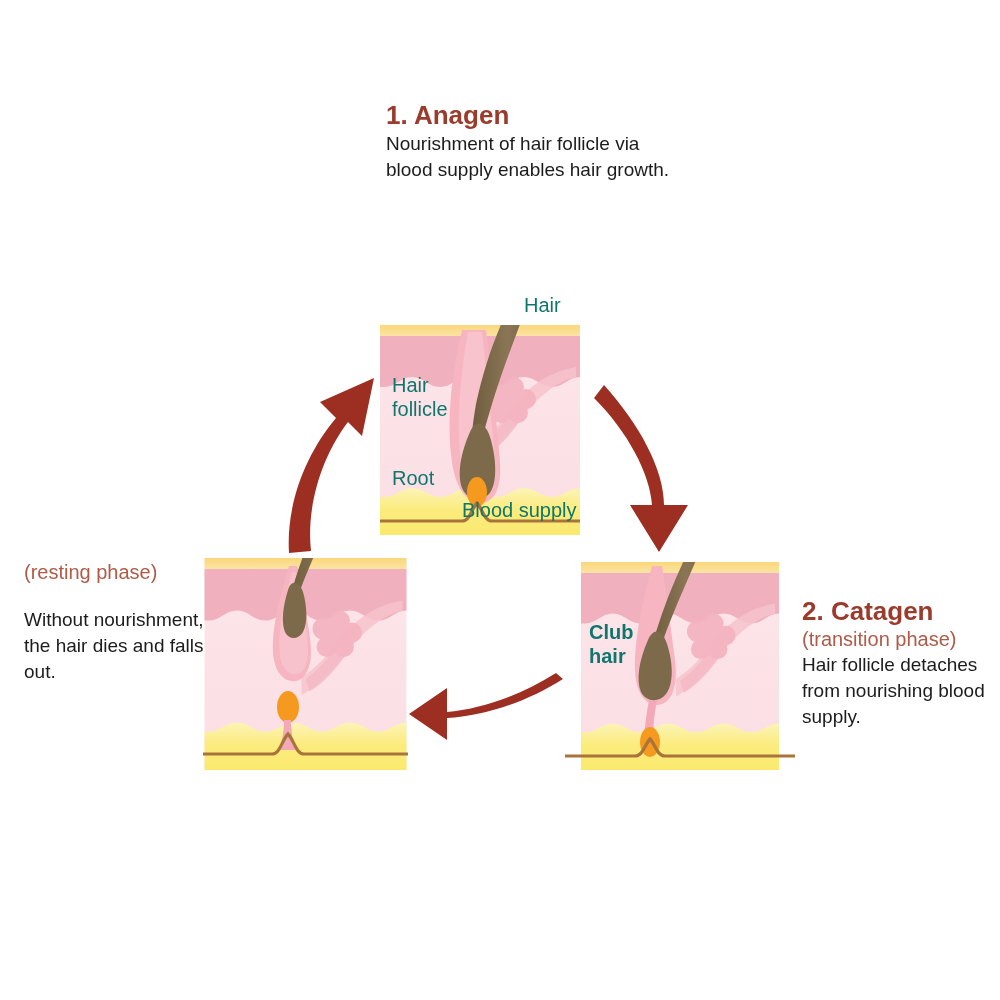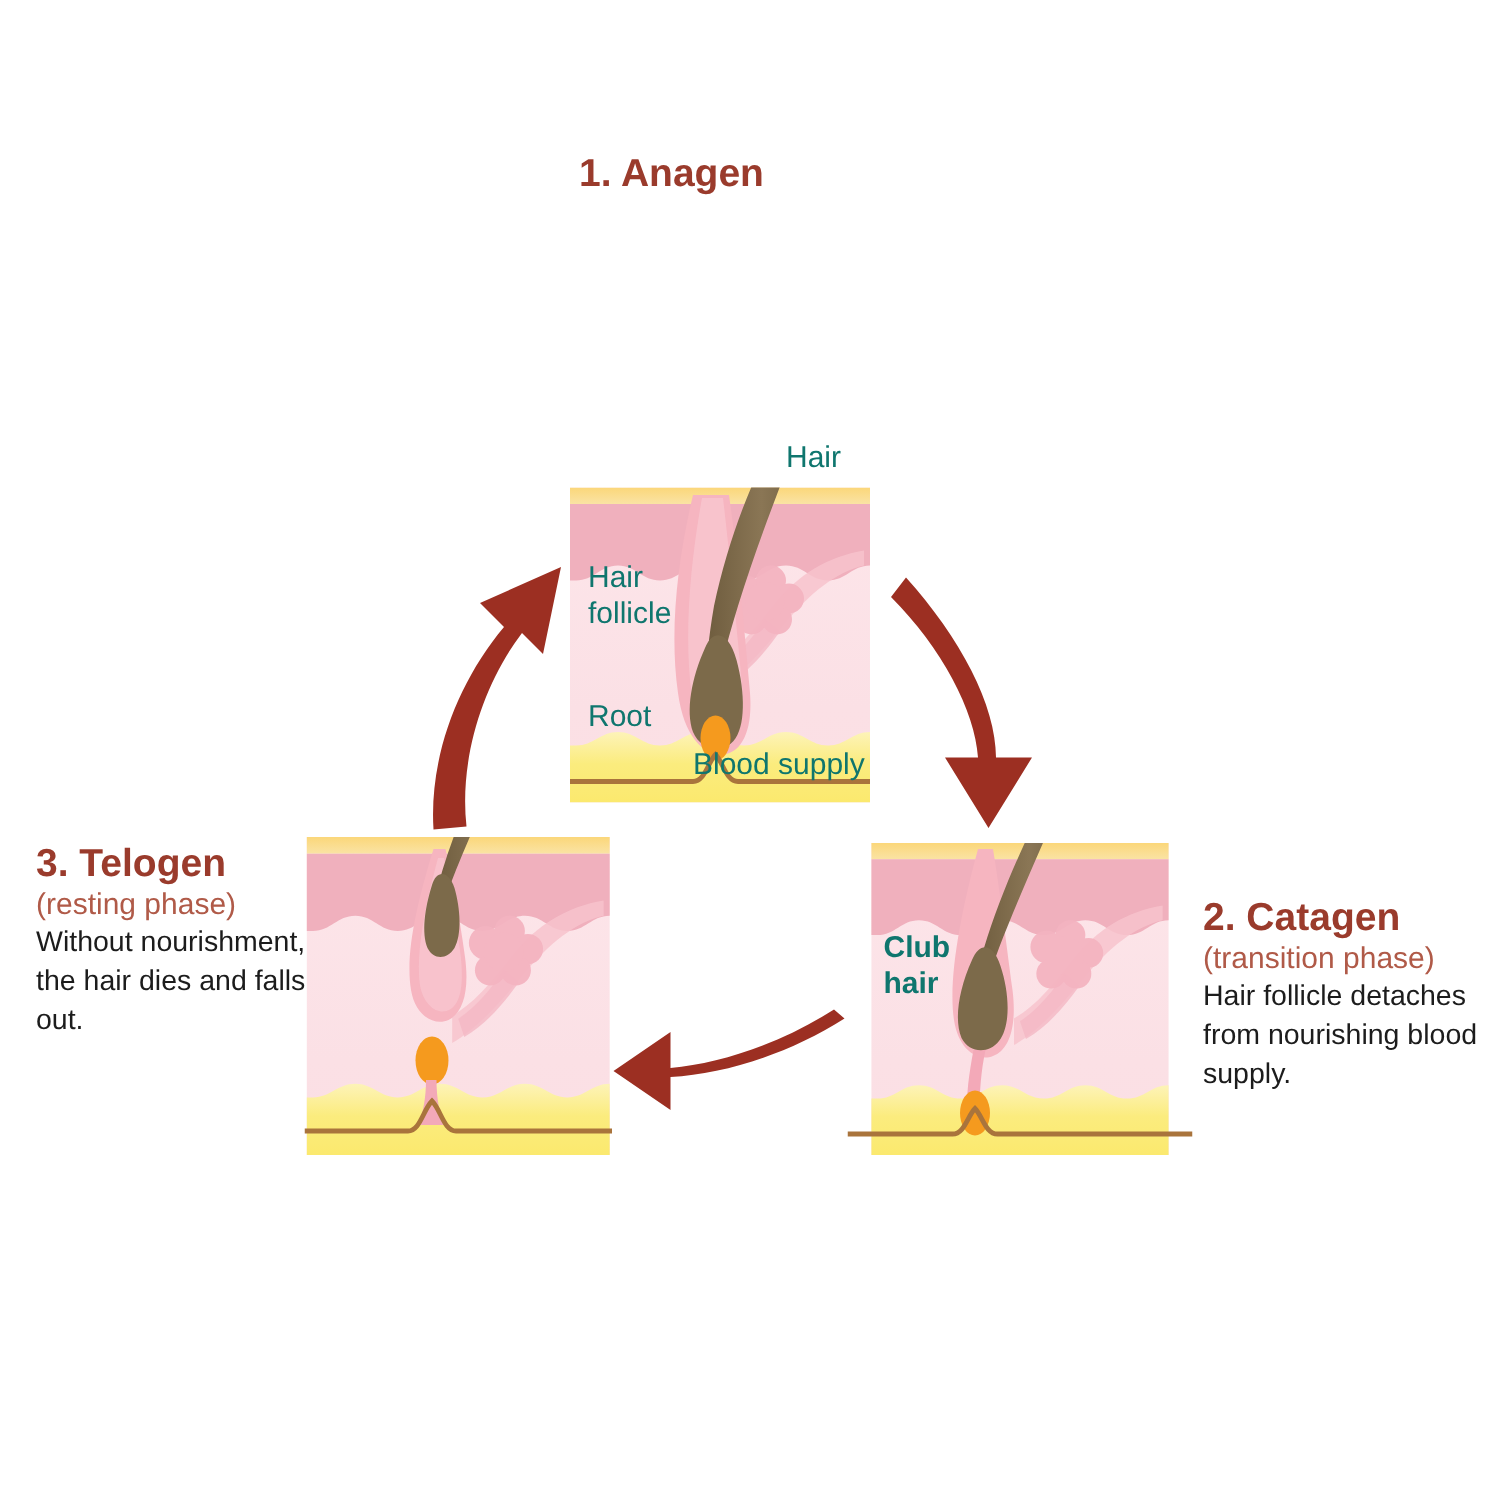--- a/index.html
+++ b/index.html
@@ -46,21 +46,21 @@
   }
   .phase-desc {
     font-size: 19px;
     color: #1c1c1c;
     line-height: 1.38;
   }
   #anagen-block  { left: 386px; top: 100px; width: 300px; }
   #catagen-block { left: 802px; top: 596px; width: 200px; }
   #telogen-block { left: 24px;  top: 560px; width: 190px; }
 
-  #telogen-block .phase-desc { line-height: 1.38; }
+  #telogen-block .phase-desc { line-height: 1.38; margin-top: 22px; }
 
   
   .callout {
     position: absolute;
     font-size: 20px;
     color: #0f766e;
     line-height: 1.2;
     white-space: pre;
   }
   #label-hair          { left: 524px; top: 293px; }
@@ -273,30 +273,30 @@
     <g>
       <path d="M289,553
                C286,505 305,455 336,418
                L320,402 L374,378 L362,436 L348,422
                C322,456 306,506 311,551 Z" fill="#9c2f22"></path>
     </g>
   </svg>
 
   <div class="block" id="anagen-block">
     <div class="phase-title">1. Anagen</div>
+    <div class="phase-desc">Nourishment of hair follicle via blood supply enables hair growth.</div>
   </div>
 
   <div class="block" id="catagen-block">
     <div class="phase-title">2. Catagen</div>
     <div class="phase-sub">(transition phase)</div>
     <div class="phase-desc">Hair follicle detaches from nourishing blood supply.</div>
   </div>
 
   <div class="block" id="telogen-block">
-    <div class="phase-title">3. Telogen</div>
     <div class="phase-sub">(resting phase)</div>
     <div class="phase-desc">Without nourishment, the hair dies and falls out.</div>
   </div>
 
   <div class="callout" id="label-hair">Hair</div>
   <div class="callout" id="label-hair-follicle">Hair
 follicle</div>
   <div class="callout" id="label-root">Root</div>
   <div class="callout" id="label-blood-supply">Blood supply</div>
   <div class="callout" id="label-club-hair">Club

